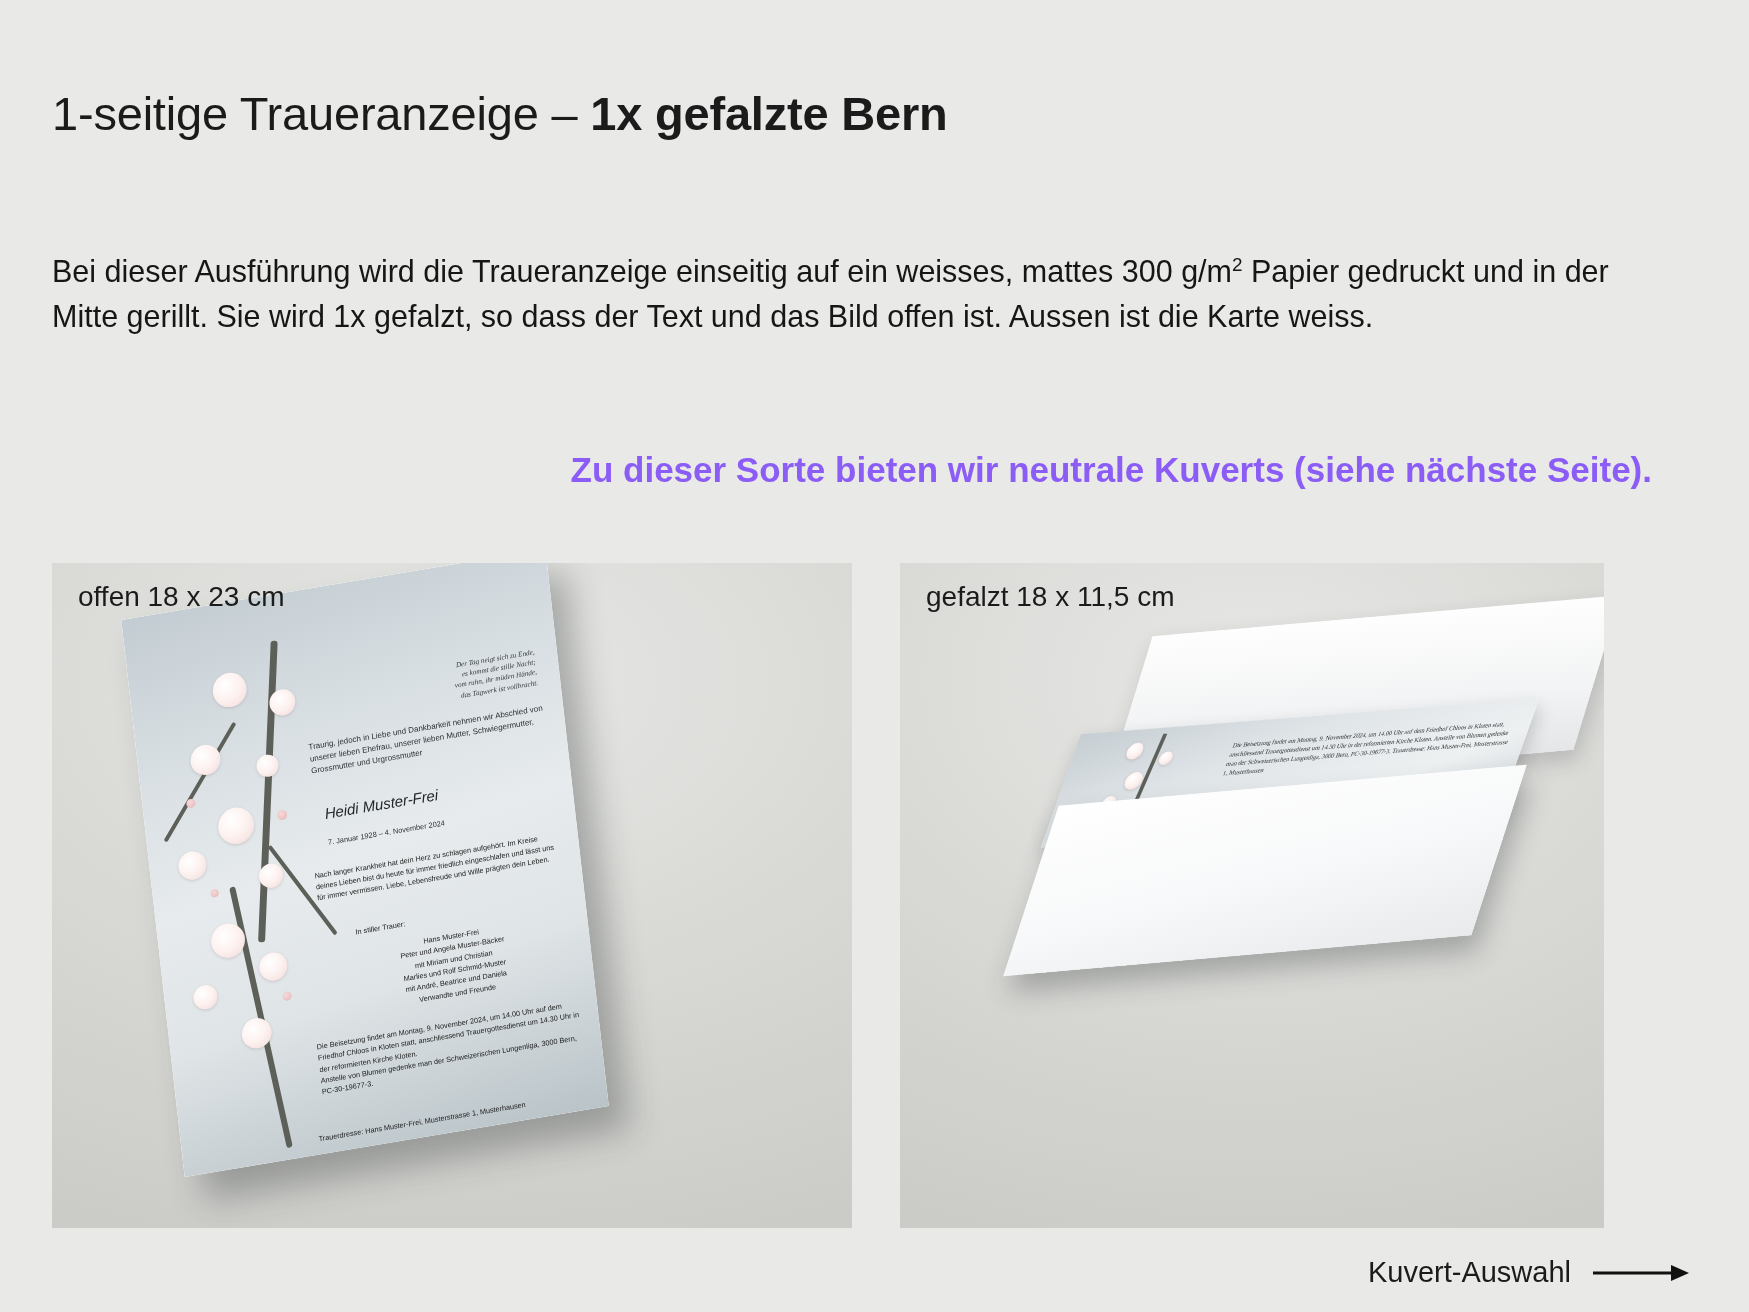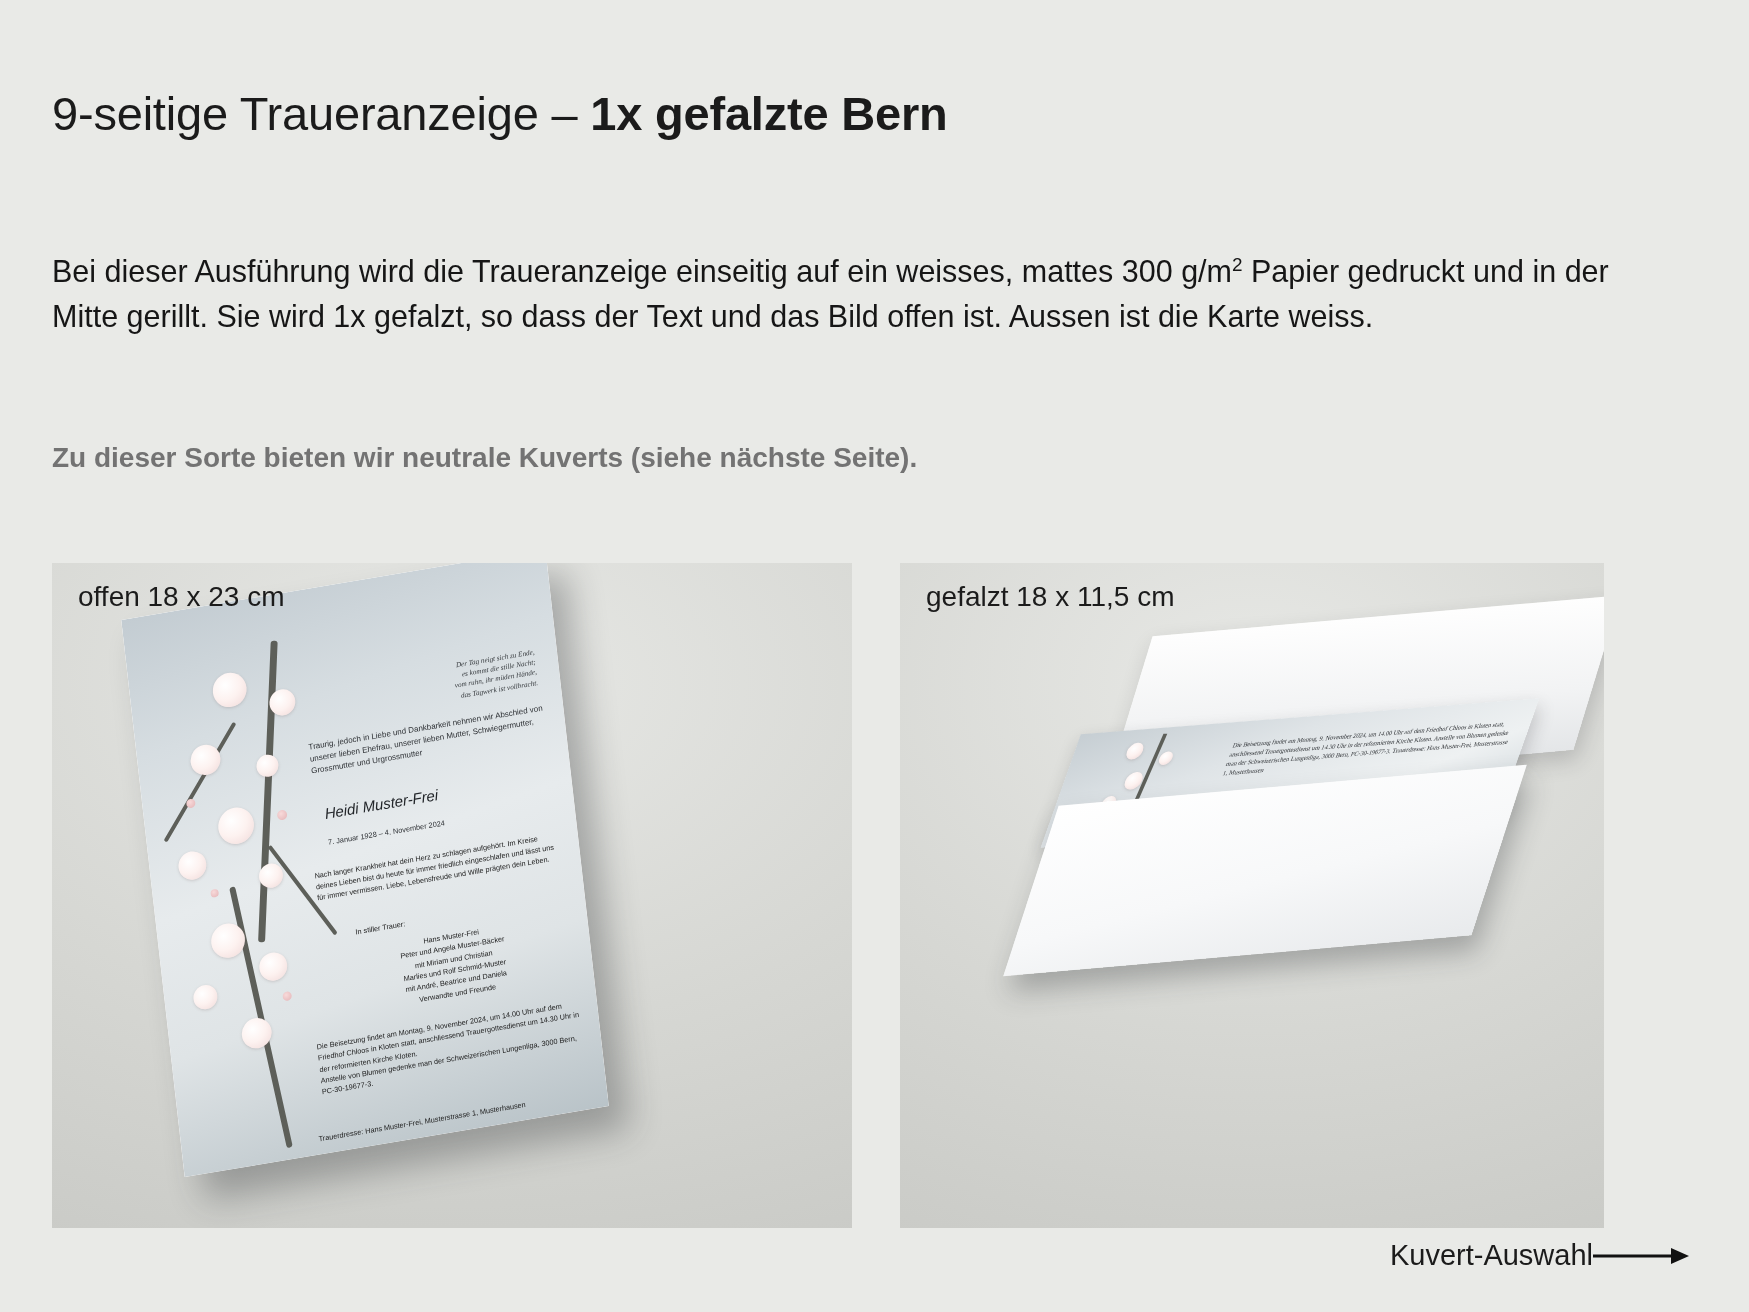--- a/index.html
+++ b/index.html
@@ -47,24 +47,25 @@
   .intro sup {
     font-size: 0.62em;
     vertical-align: super;
     line-height: 0;
   }
   .note {
     position: absolute;
     left: 52px;
     top: 410px;
     width: 1600px;
-    font-size: 28px;
+    font-size: 35px;
     line-height: 1.4;
     font-weight: 700;
-    color: #737373;
+    color: #8b5cf6;
+    text-align: right;
   }
 
   
   .panel {
     position: absolute;
     background: #4d7c0f;
     overflow: hidden;
   }
   .panel-left  { left: 52px;  top: 563px; width: 800px; height: 665px; }
   .panel-right { left: 900px; top: 563px; width: 704px; height: 665px; }
@@ -284,39 +285,40 @@
     height: 165px;
     background: linear-gradient(170deg, #ffffff 0%, #f7f8f9 55%, #e8eaec 100%);
     transform: rotate(-5deg) skewX(-23deg);
     box-shadow: 10px 16px 26px rgba(40,42,45,0.3);
   }
 
   
   .footer {
     position: absolute;
     right: 60px;
-    bottom: 40px;
+    bottom: 23px;
     display: flex;
     align-items: center;
+    gap: 22px;
   }
   .footer-label {
     font-size: 29px;
     color: #1b1b1b;
   }
   .arrow {
     display: block;
   }
 </style>
 </head>
 <body>
 
 <div class="page">
 
   <h1 class="headline">
-    <span class="light">9-seitige Traueranzeige – </span><span class="bold">1x gefalzte Bern</span>
+    <span class="light">1-seitige Traueranzeige – </span><span class="bold">1x gefalzte Bern</span>
   </h1>
 
   <p class="intro"><span>Bei dieser Ausführung wird die Traueranzeige einseitig auf ein weisses, mattes 300 g/m</span><sup>2</sup><span> Papier gedruckt und in der Mitte gerillt. Sie wird 1x gefalzt, so dass der Text und das Bild offen ist. Aussen ist die Karte weiss.</span></p>
 
   <p class="note">Zu dieser Sorte bieten wir neutrale Kuverts (siehe nächste Seite).</p>
 
   <div class="panel panel-left">
     <div class="panel-caption">offen 18 x 23 cm</div>
 
     <div class="card-open">

